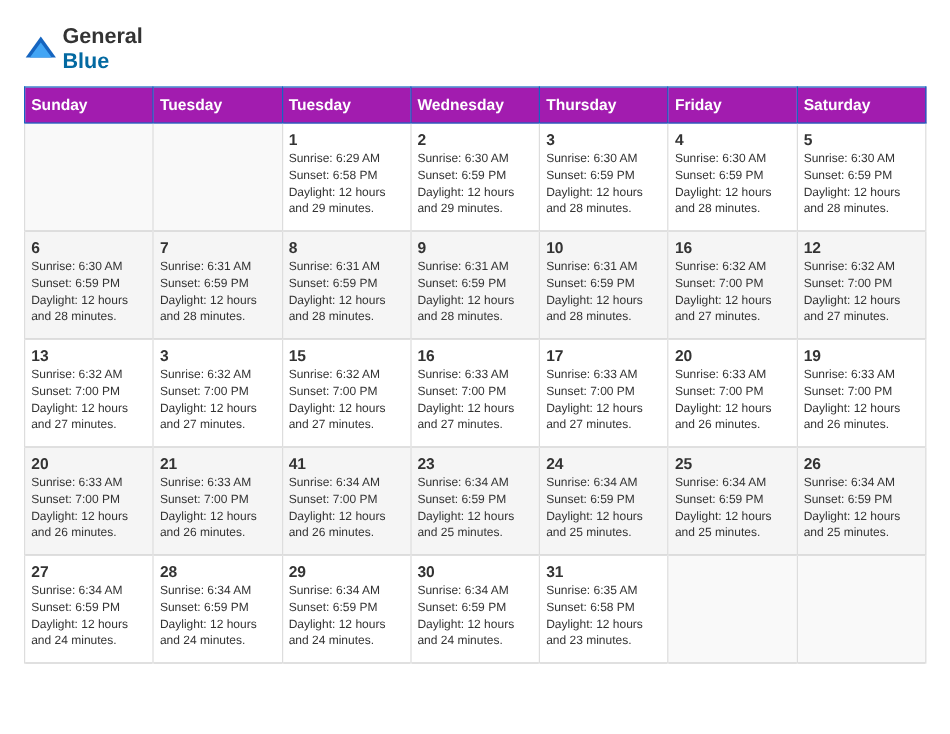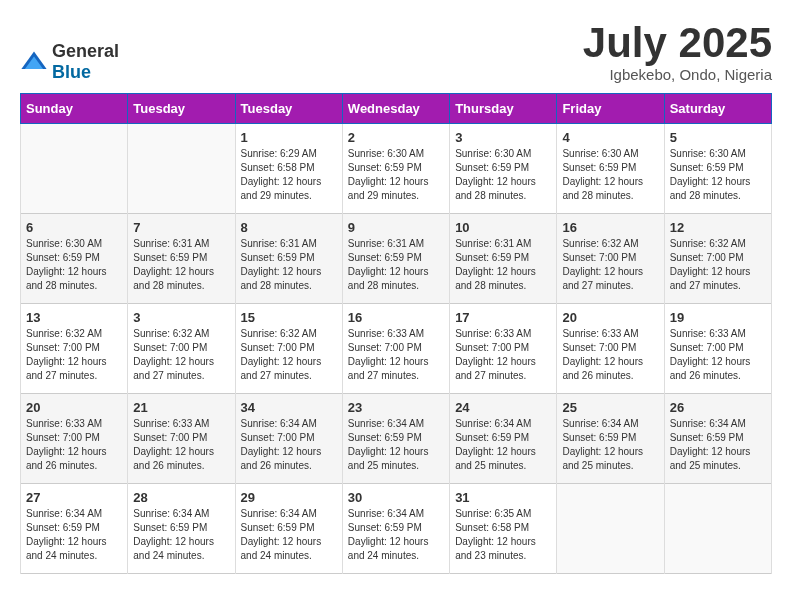--- a/index.html
+++ b/index.html
@@ -6,21 +6,21 @@
     body {
       font-family: Arial, sans-serif;
       background: #fff;
       width: 792px;
       min-height: 612px;
       padding: 20px;
     }
     .header {
       display: flex;
       justify-content: space-between;
-      align-items: flex-end;
+      align-items: center;
       margin-bottom: 10px;
     }
     .logo {
       display: flex;
       align-items: center;
       gap: 4px;
     }
     .logo-text-general {
       font-size: 18px;
       font-weight: bold;
@@ -105,24 +105,20 @@
   <div class="logo">
     <svg class="logo-icon" viewBox="0 0 40 40" xmlns="http://www.w3.org/2000/svg">
       <polygon points="20,5 38,30 2,30" fill="#1565c0"></polygon>
       <polygon points="20,12 33,30 7,30" fill="#42a5f5"></polygon>
     </svg>
     <div>
       <span class="logo-text-general">General</span><br>
       <span class="logo-text-blue">Blue</span>
     </div>
   </div>
-  <div class="title-section">
-    <div class="month-title">July 2025</div>
-    <div class="location-title">Igbekebo, Ondo, Nigeria</div>
-  </div>
 </div>
 
 <table>
   <thead>
     <tr>
     <th>Sunday</th>
         <th>Tuesday</th>
         <th>Tuesday</th>
         <th>Wednesday</th>
         <th>Thursday</th>
@@ -260,21 +256,21 @@
           Sunrise: 6:33 AM<br>Sunset: 7:00 PM<br>Daylight: 12 hours and 26 minutes.
         </div>
         </td>
         <td>
           <span class="day-num">21</span>
         <div class="day-info">
           Sunrise: 6:33 AM<br>Sunset: 7:00 PM<br>Daylight: 12 hours and 26 minutes.
         </div>
         </td>
         <td>
-          <span class="day-num">34</span>
+          <span class="day-num">41</span>
         <div class="day-info">
           Sunrise: 6:34 AM<br>Sunset: 7:00 PM<br>Daylight: 12 hours and 26 minutes.
         </div>
         </td>
         <td>
           <span class="day-num">23</span>
         <div class="day-info">
           Sunrise: 6:34 AM<br>Sunset: 6:59 PM<br>Daylight: 12 hours and 25 minutes.
         </div>
         </td>

